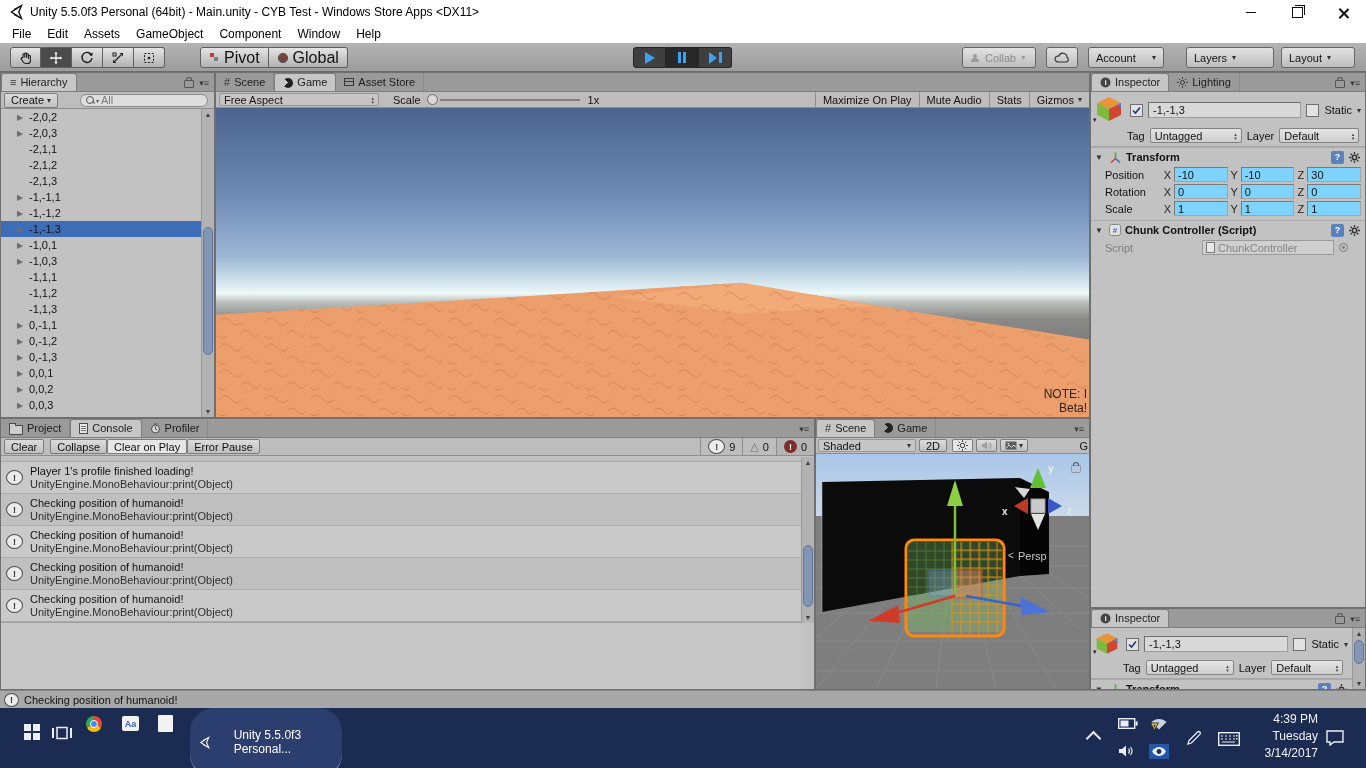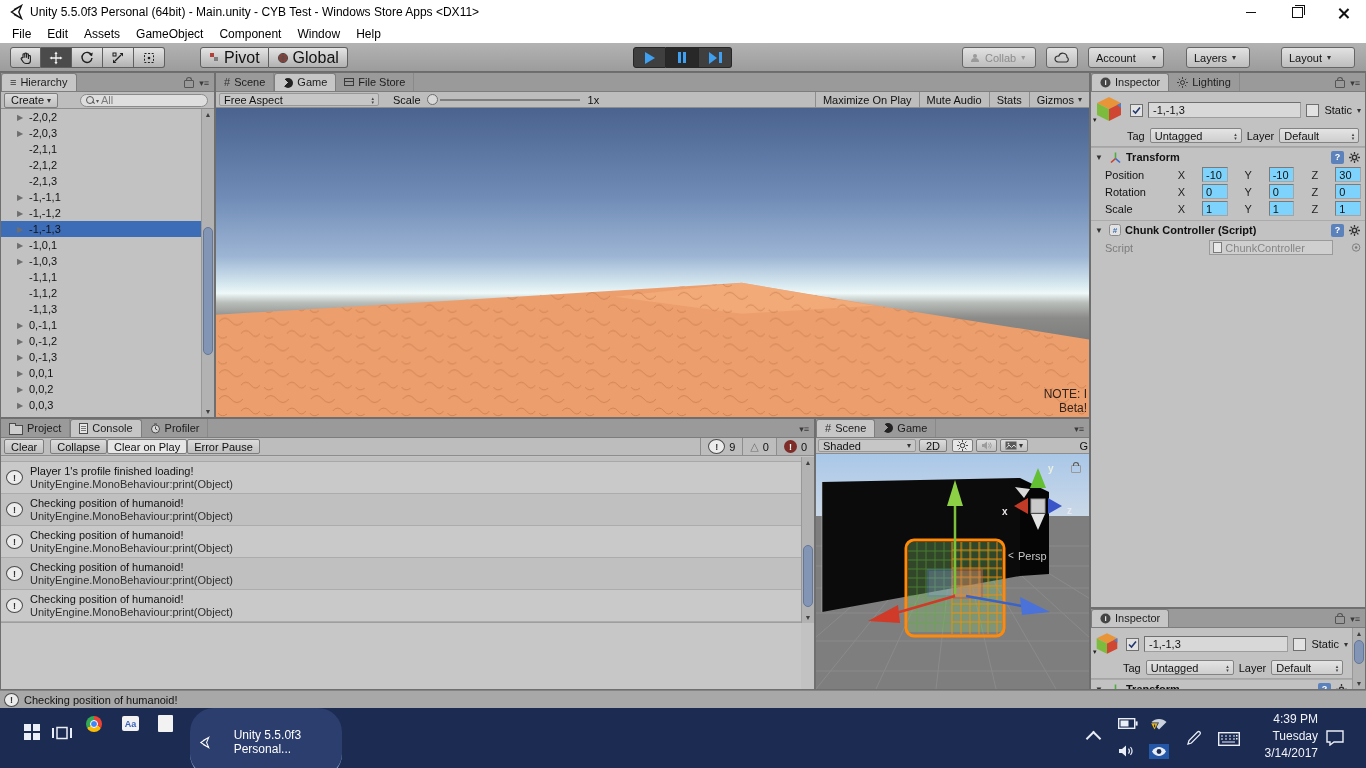--- a/index.html
+++ b/index.html
@@ -74,21 +74,21 @@
   .ihdr{padding:4px 4px 3px 4px;border-bottom:1px solid #a5a5a5;}
   .ihdr-row{display:flex;align-items:center;gap:5px;}
   .checkbox{width:13px;height:13px;background:#e2e2e2;border:1px solid #6f6f6f;box-sizing:border-box;display:flex;align-items:center;justify-content:center;font-size:10px;font-weight:bold;color:#20386e;}
   .namefield{flex:1;height:16px;background:#d8d8d8;border:1px solid;border-color:#6f6f6f #9d9d9d #9d9d9d #6f6f6f;display:flex;align-items:center;padding:0 4px;box-sizing:border-box;}
   .dropfield{height:15px;background:linear-gradient(#e4e4e4,#cecece);border:1px solid #838383;border-radius:2px;display:flex;align-items:center;padding:0 4px;box-sizing:border-box;gap:4px;}
   .updown{display:flex;flex-direction:column;line-height:4px;font-size:5px;color:#444;margin-left:auto;}
   .comphdr{height:18px;display:flex;align-items:center;gap:4px;padding:0 4px;border-top:1px solid #ababab;background:#c2c2c2;}
   .comphdr .ctitle{font-weight:bold;font-size:11px;}
   .foldout{font-size:8px;color:#333;width:10px;}
   .helpicon{width:13px;height:13px;background:#5c82bc;border-radius:2px;color:#fff;font-size:9px;font-weight:bold;display:flex;align-items:center;justify-content:center;margin-left:auto;}
-  .trow{height:17px;display:flex;align-items:center;padding:0 4px 0 14px;gap:15px;}
+  .trow{height:17px;display:flex;align-items:center;padding:0 4px 0 14px;gap:1px;}
   .trow .tlabel{width:56px;}
   .axl{width:11px;text-align:center;color:#222;}
   .numfield{flex:1;height:15px;background:#7dd3fc;border:1px solid;border-color:#7a7a7a #a5a5a5 #a5a5a5 #7a7a7a;display:flex;align-items:center;padding:0 3px;box-sizing:border-box;min-width:0;}
   .addcomp{display:block;margin:16px auto 0 auto;width:230px;height:22px;background:linear-gradient(#efefef,#cdcdcd);border:1px solid #787878;border-radius:3px;font-size:12px;color:#1a1a1a;text-align:center;line-height:20px;box-sizing:border-box;}
   .scriptfield{width:132px;height:15px;background:#cfcfcf;border:1px solid #9a9a9a;display:flex;align-items:center;gap:3px;padding:0 3px;box-sizing:border-box;color:#868686;}
   .docicon{width:7px;height:9px;border:1px solid #7a7a7a;background:#e8e8e8;flex:none;}
   
   .statusbar{position:absolute;left:0;top:690px;width:100%;height:18px;background:#a8a8a8;border-top:1px solid #848484;display:flex;align-items:center;gap:5px;padding-left:4px;box-sizing:border-box;}
   .taskbar{position:absolute;left:0;top:708px;width:100%;height:60px;background:#1c2b52;}
   .tbicon{position:absolute;display:flex;align-items:center;justify-content:center;}
@@ -222,21 +222,21 @@
     </div>
     <div class="ddbtn" style="left:1046px;width:32px;justify-content:center">
       <svg width="16" height="11" viewBox="0 0 16 11">
           <path d="M4 10a3 3 0 1 1 .8-5.9A4.2 4.2 0 0 1 13 5.3 2.6 2.6 0 0 1 12.6 10z" fill="none" stroke="#333" stroke-width="1.2"></path>
         </svg>
     </div>
     <div class="ddbtn" style="left:1088px;width:76px;justify-content:space-between">
       <span>Account</span>
         <span class="caret">▾</span>
     </div>
-    <div class="ddbtn" style="left:1186px;width:64px;justify-content:flex-start">
+    <div class="ddbtn" style="left:1186px;width:88px;justify-content:flex-start">
       <span>Layers</span>
         <span class="caret">▾</span>
     </div>
     <div class="ddbtn" style="left:1281px;width:74px;justify-content:flex-start">
       <span>Layout</span>
         <span class="caret">▾</span>
     </div>
   </div>
 
   <div id="workspace">
@@ -353,21 +353,21 @@
         <div class="tab">
             <span style="color:#333">#</span>
             <span>Scene</span>
           </div>
         <div class="tab active">
             <span class="pacicon"></span>
             <span>Game</span>
           </div>
         <div class="tab">
             <span class="boxicon"></span>
-            <span>File Store</span>
+            <span>Asset Store</span>
           </div>
       </div>
       <div class="subbar" style="height:16px">
         <div class="dropfield" style="margin-left:3px;width:160px;height:13px;background:#c6c6c6;border-color:#979797">
           <span>Free Aspect</span>
           <span class="updown">
               <span>▴</span>
               <span>▾</span>
             </span>
         </div>

